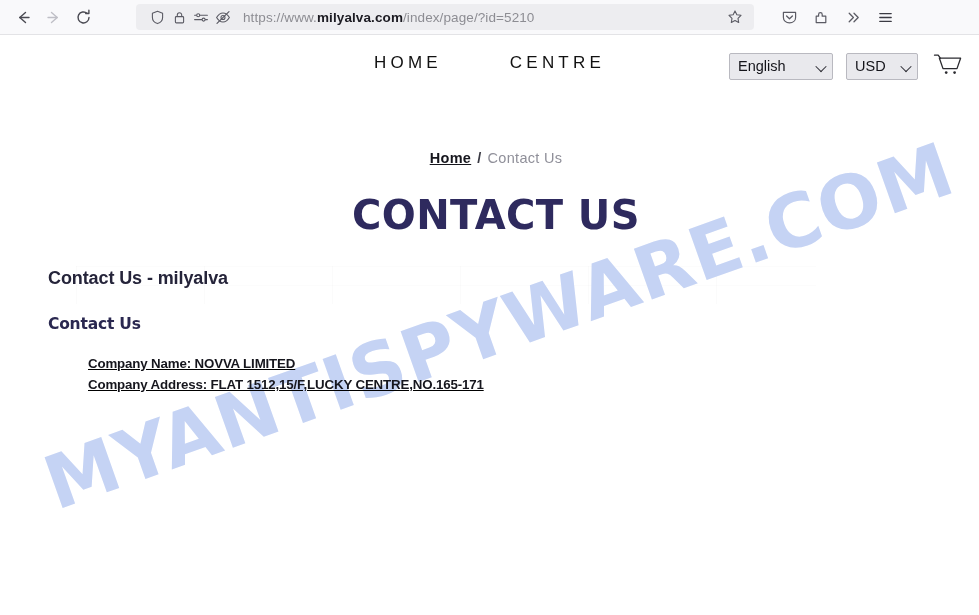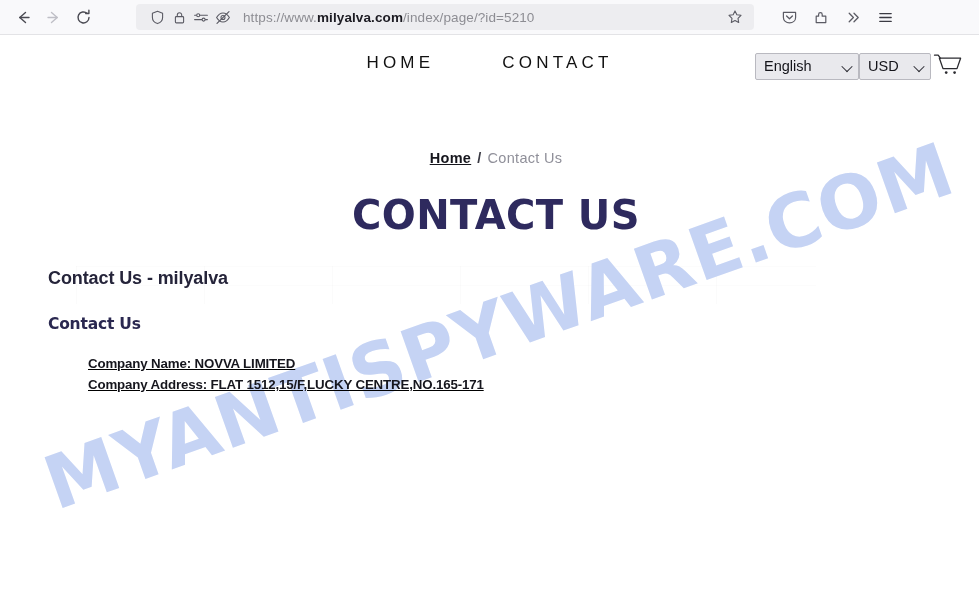--- a/index.html
+++ b/index.html
@@ -100,20 +100,21 @@
     color: #111111;
     text-decoration: none;
     font-weight: 400;
   }
   .header-right {
     position: absolute;
     right: 14px;
     top: 16px;
     display: flex;
     align-items: center;
+    gap: 13px;
   }
   .sel {
     appearance: none;
     -webkit-appearance: none;
     background: #e9e9ed;
     border: 1px solid #b9b9c0;
     border-radius: 2px;
     font-family: "Liberation Sans", sans-serif;
     font-size: 14.5px;
     color: #14141a;
@@ -327,21 +328,21 @@
         <path d="M2.8 8.5 H14.2" stroke="#3b3b43" stroke-width="1.3" stroke-linecap="round"></path>
         <path d="M2.8 12.4 H14.2" stroke="#3b3b43" stroke-width="1.3" stroke-linecap="round"></path>
       </svg>
     </div>
   </div>
 </div>
 
 <div class="site-header">
   <nav class="main-nav">
     <a class="nav-link" href="#">HOME</a>
-    <a class="nav-link" href="#">CONTACT</a>
+    <a class="nav-link" href="#">CENTRE</a>
   </nav>
 
   <div class="header-right">
     <span class="sel-wrap">
       <select class="sel sel-lang">
         <option>English</option>
       </select>
     </span>
     <span class="sel-wrap">
       <select class="sel sel-cur">

